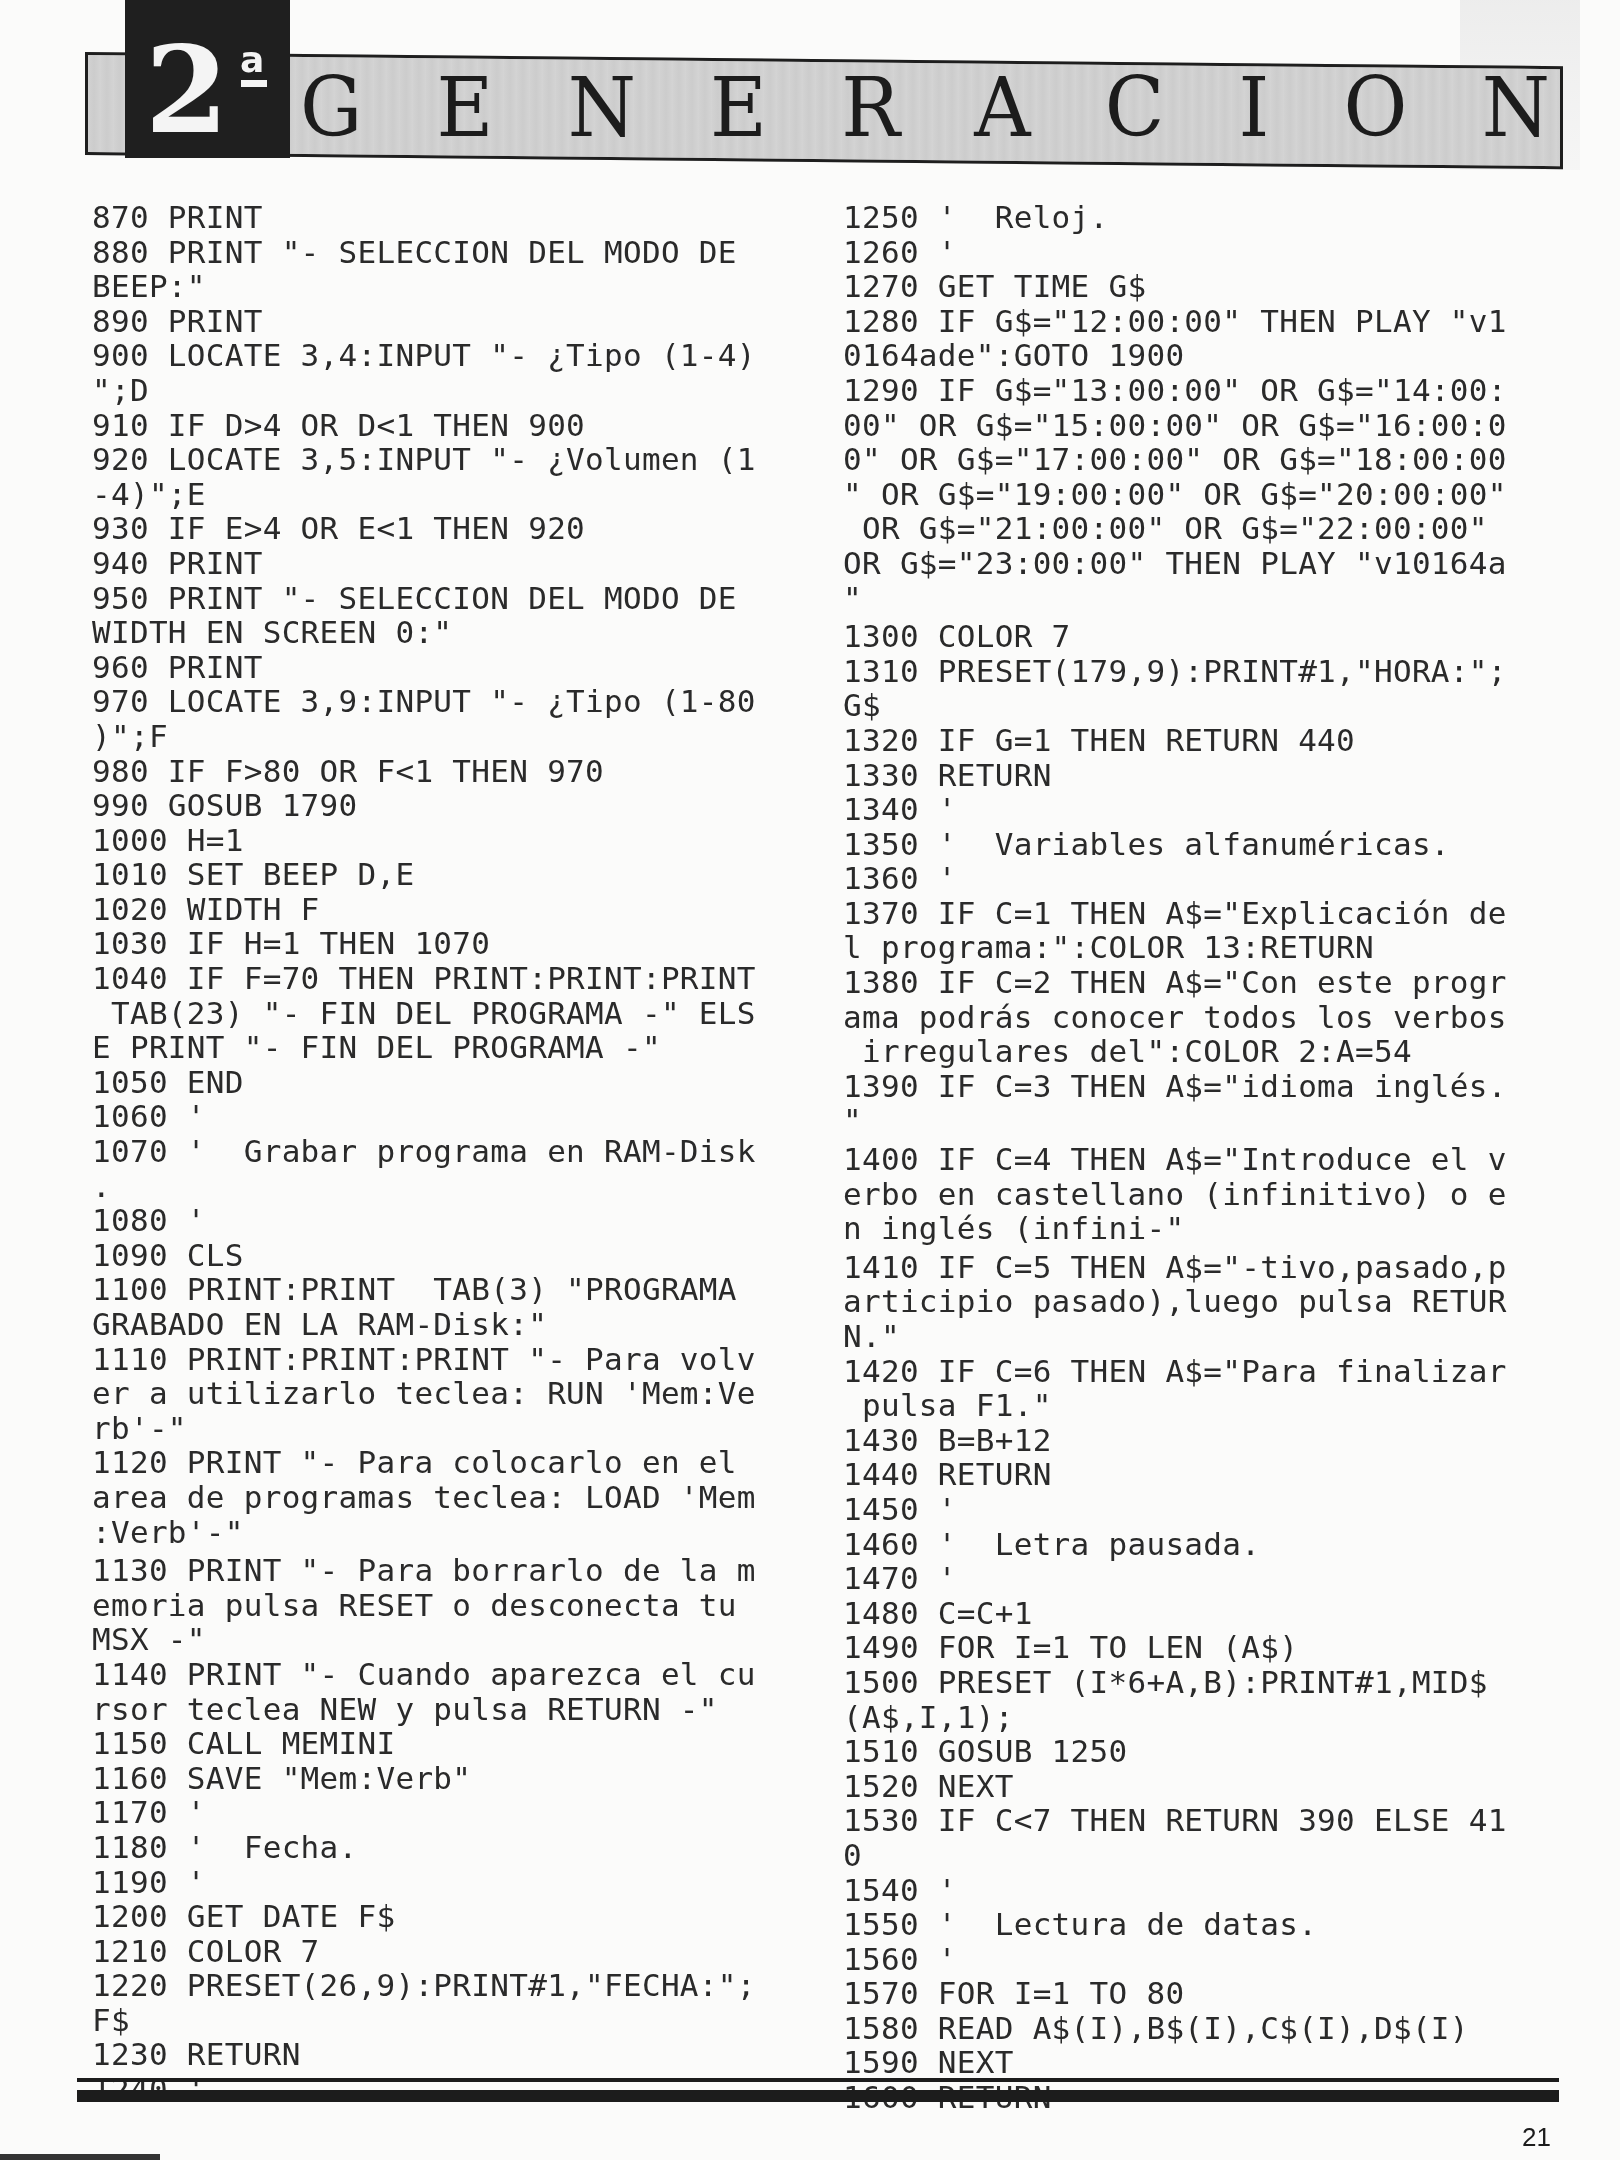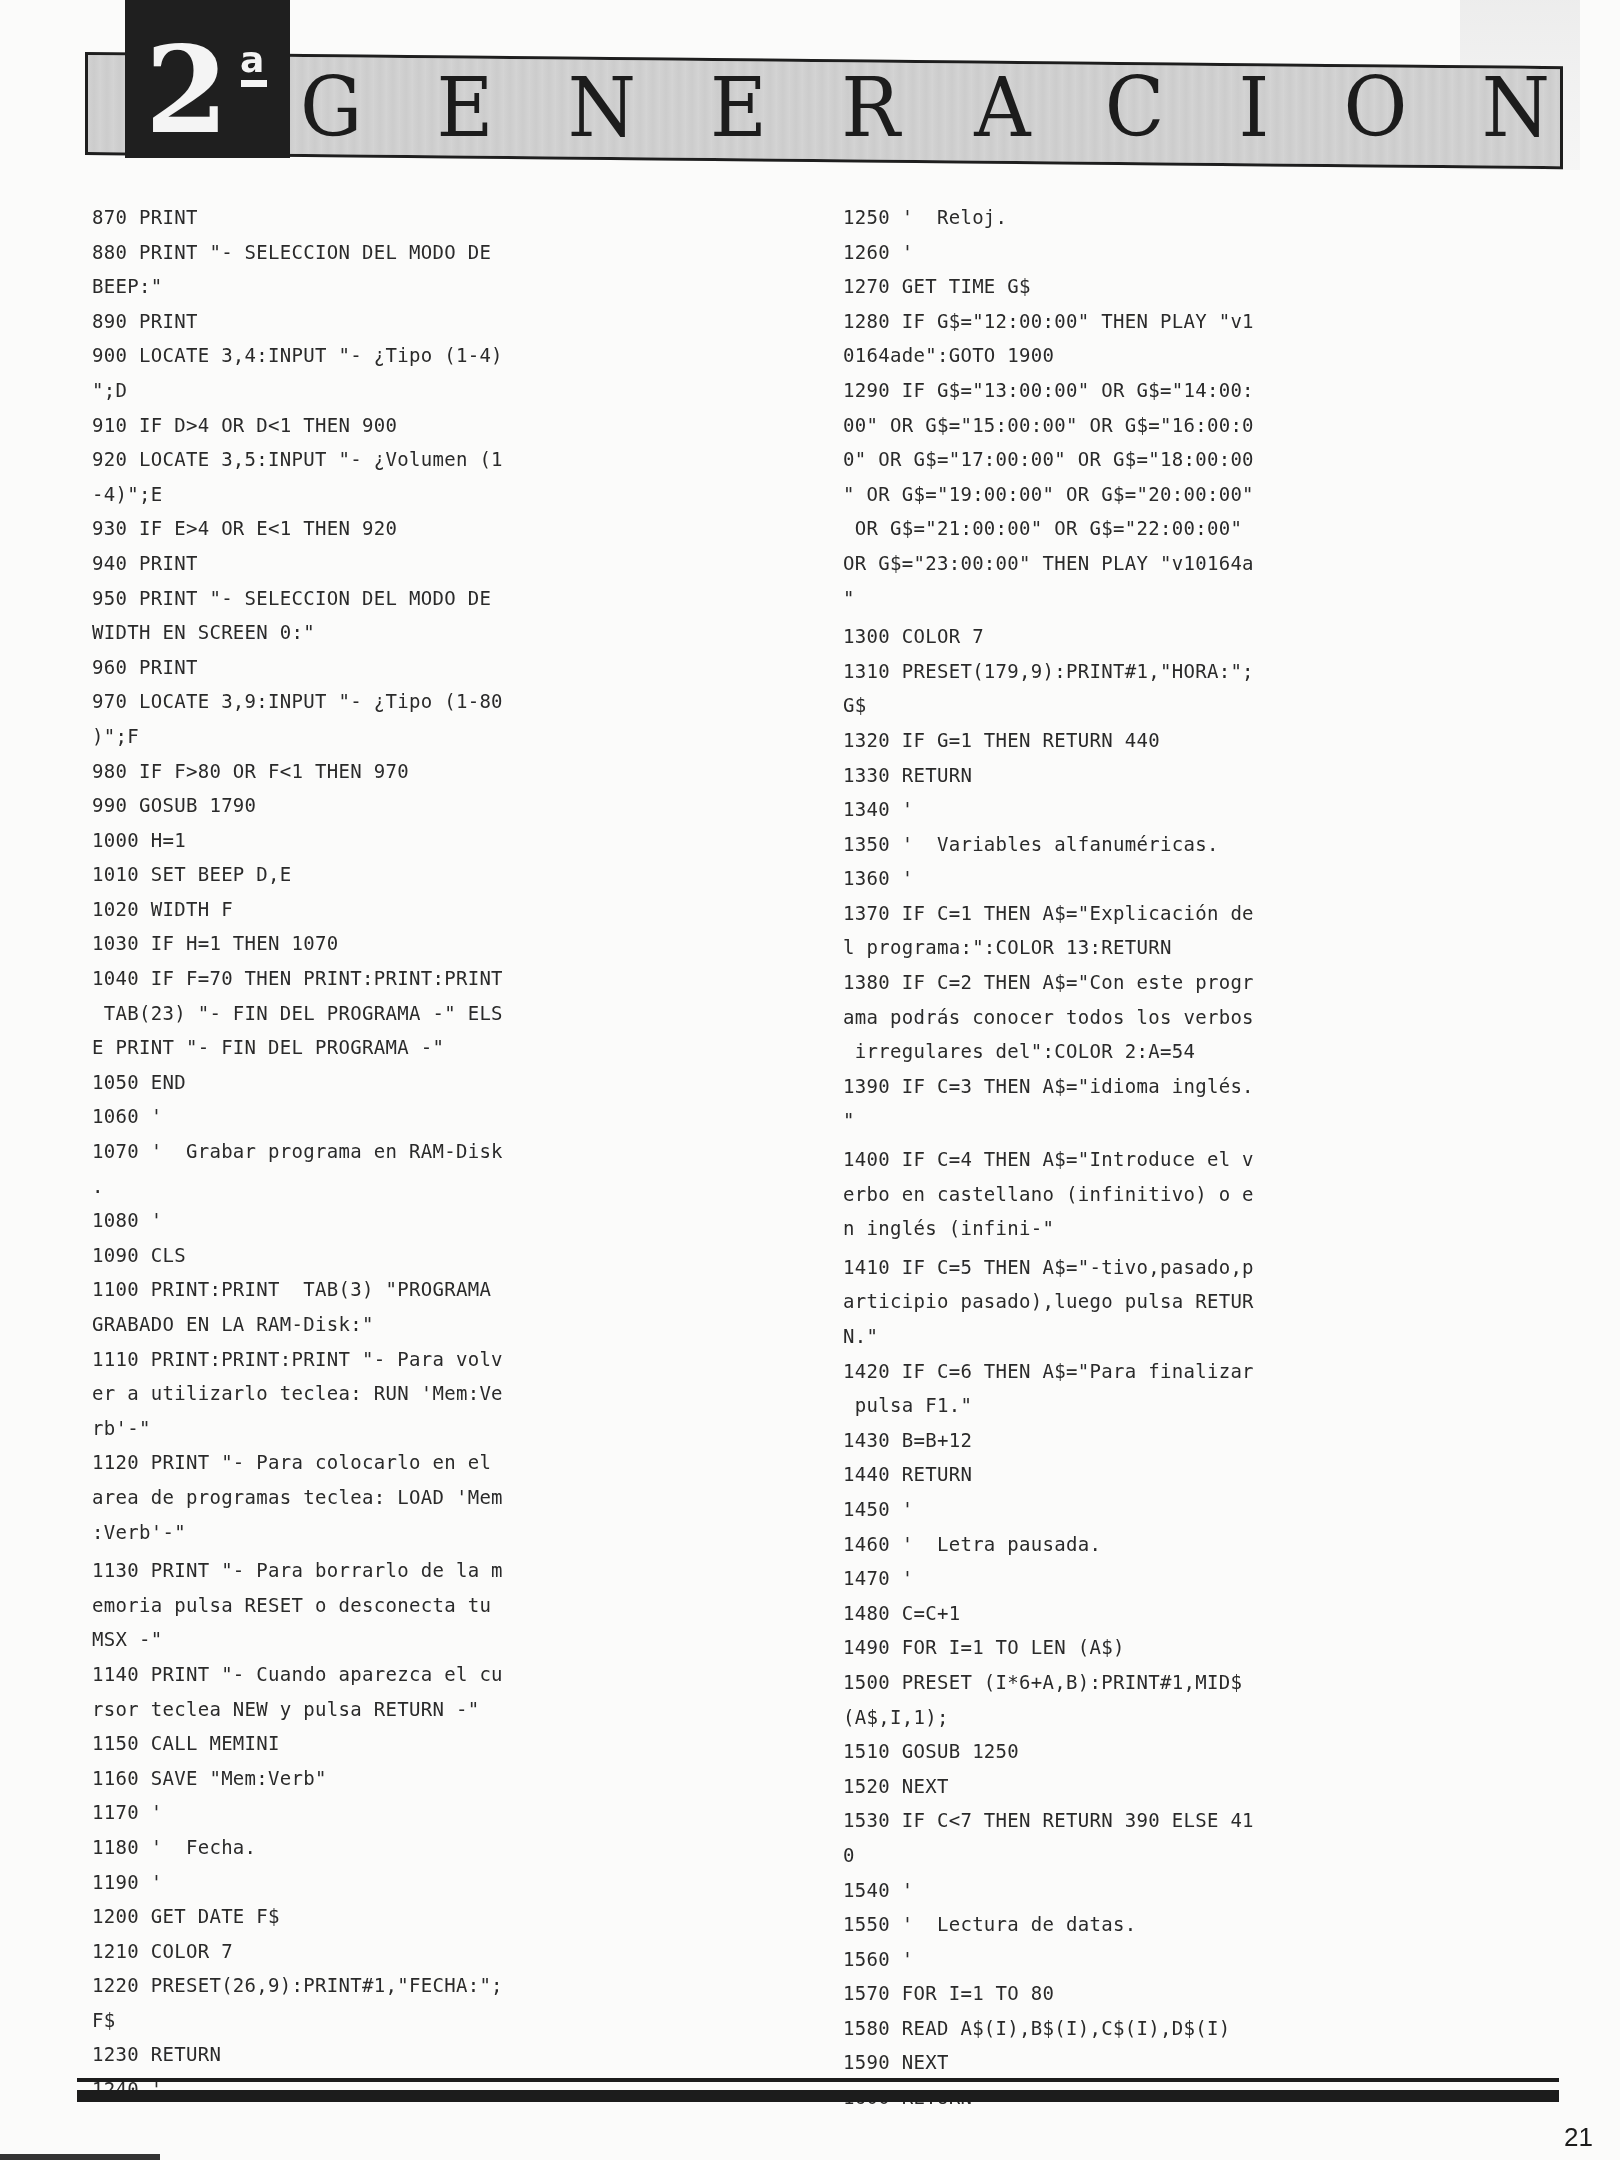--- a/index.html
+++ b/index.html
@@ -6,28 +6,28 @@
   body{width:1620px;height:2160px;background:#fbfbfa;position:relative;overflow:hidden;font-family:"DejaVu Sans Mono","Liberation Mono",monospace;color:#2a2a2a;}
   .ghost{position:absolute;right:40px;top:0;width:120px;height:170px;background:linear-gradient(180deg,#e9e9e9,#f4f4f4);opacity:.8;}
   .banner{position:absolute;left:85px;top:52px;width:1478px;height:103px;background:#cfcfcf;border:3px solid #1e1e1e;border-left-width:3px;box-sizing:border-box;transform:skewY(0.55deg);transform-origin:left top;}
   .banner-inner{position:absolute;left:0;top:0;right:0;bottom:0;background:repeating-linear-gradient(90deg,#d3d3d3 0,#cbcbcb 6px,#d6d6d6 13px);opacity:.7;}
   .badge{position:absolute;left:125px;top:0;width:165px;height:158px;background:#1f1f1f;}
   .badge-num{position:absolute;left:20px;top:30px;font-family:"DejaVu Serif",serif;font-weight:bold;font-size:120px;line-height:1;color:#f4f4f4;}
   .badge-sup{position:absolute;left:115px;top:42px;font-family:"DejaVu Sans",sans-serif;font-weight:bold;font-size:36px;line-height:1;color:#f4f4f4;}
   .badge-sup-bar{position:absolute;left:116px;top:80px;width:26px;height:7px;background:#f4f4f4;}
   .title{position:absolute;left:300px;top:58px;width:1250px;height:100px;display:flex;justify-content:space-between;align-items:center;font-family:"DejaVu Serif","Liberation Serif",serif;font-size:78px;color:#1c1c1c;}
   .title span{display:inline-block;transform:scaleY(1.05);}
-  .col{position:absolute;top:200px;font-size:19px;line-height:34.6px;white-space:pre;letter-spacing:0.3px;}
+  .col{position:absolute;top:200px;font-size:31px;line-height:34.6px;white-space:pre;letter-spacing:0.3px;}
   .col.left{left:92px;}
   .col.right{left:843px;}
   .line{display:block;}
   .line.gap{margin-top:4px;}
   .rule1{position:absolute;left:77px;top:2078px;width:1482px;height:4px;background:#1c1c1c;}
   .rule2{position:absolute;left:77px;top:2090px;width:1482px;height:12px;background:#1c1c1c;}
-  .pagenum{position:absolute;left:1564px;top:2122px;font-family:"Liberation Sans",sans-serif;font-size:26px;color:#1c1c1c;}
+  .pagenum{position:absolute;left:1522px;top:2122px;font-family:"Liberation Sans",sans-serif;font-size:26px;color:#1c1c1c;}
   .scan-edge{position:absolute;left:0;bottom:0;width:160px;height:6px;background:#333;}
 </style>
 </head>
 <body>
 
 <div class="ghost"></div>
 
 <div class="banner">
   <div class="banner-inner"></div>
 </div>

